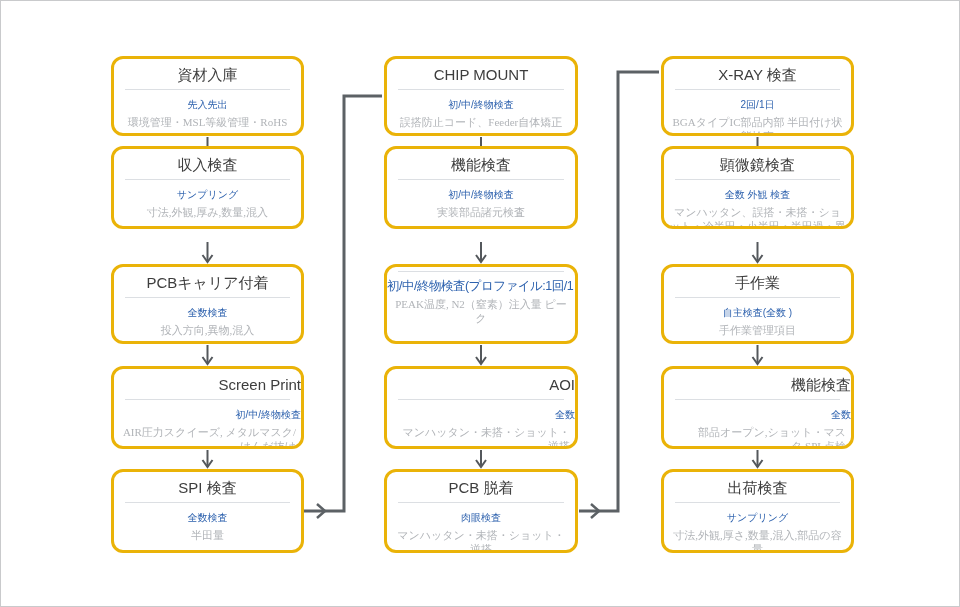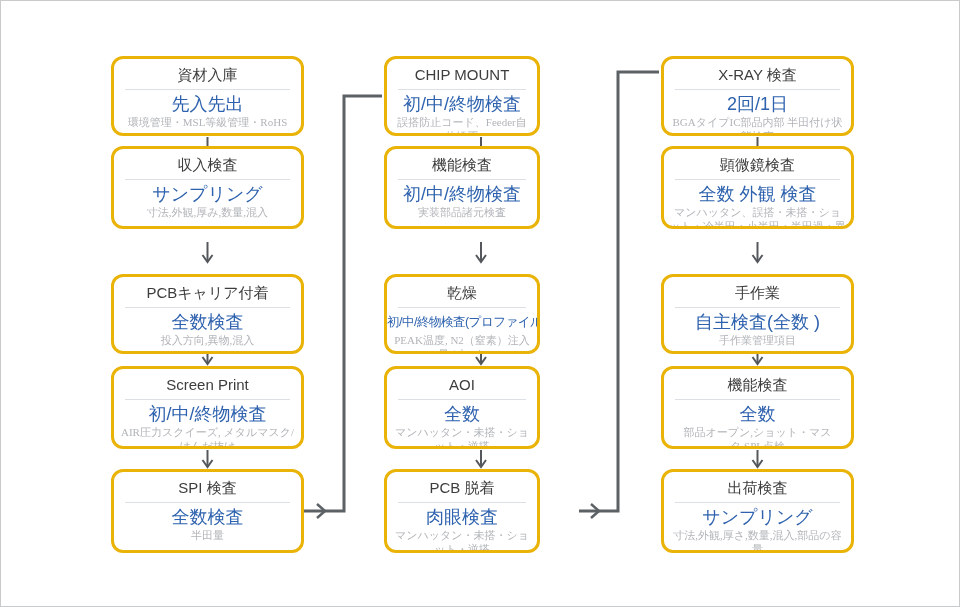--- a/index.html
+++ b/index.html
@@ -1,27 +1,27 @@
 <!DOCTYPE html>
 <html><head>
 <meta charset="utf-8">
 <style>
   html,body{margin:0;padding:0;background:#ffffff;font-family:"Liberation Sans","DejaVu Sans",sans-serif;}
   .canvas{position:relative;width:960px;height:607px;box-sizing:border-box;border:1px solid #c9cacc;background:#ffffff;overflow:hidden;}
   .layer{position:absolute;left:0;top:0;width:960px;height:607px;}
   .box{position:absolute;box-sizing:border-box;background:#ffffff;border:3px solid #eab308;border-radius:12px;text-align:center;overflow:hidden;}
   .box-title{font-size:15px;color:#3d3d3d;line-height:20px;padding-top:6px;white-space:nowrap;}
   .box-divider{height:1px;background:#dcdfe3;margin:4px 11px 0 11px;}
-  .box-check{font-size:18px;color:#2e62ae;line-height:17px;margin-top:6px;white-space:nowrap;}
+  .box-check{font-size:10px;color:#2e62ae;line-height:17px;margin-top:6px;white-space:nowrap;}
   .box-check.small{font-size:12.5px;letter-spacing:-0.5px;}
   .box-desc{font-size:11px;color:#b1b4b8;line-height:14px;margin-top:2px;padding:0 5px;font-family:Liberation Serif, serif;}
   
-  .c1{left:110px;width:193px;} .c2{left:383px;width:156px;} .c3{left:660px;width:193px;}
-  .r1{top:55px;height:80px;} .r2{top:145px;height:83px;} .r3{top:273px;height:80px;}
-  .r4{top:365px;height:83px;} .r5{top:468px;height:84px;}
+  .c1{left:110px;width:193px;} .c2{left:383px;width:194px;} .c3{left:660px;width:193px;}
+  .r1{top:55px;height:80px;} .r2{top:145px;height:83px;} .r3{top:263px;height:80px;}
+  .r4{top:365px;height:83px;text-align:right;} .r5{top:468px;height:84px;}
 </style>
 </head>
 <body>
 
 <div class="canvas">
 
   <svg class="layer" width="960" height="607" viewBox="0 0 960 607" fill="none">
 
     <g stroke="#54585c" stroke-width="2">
       <line x1="206.5" y1="136" x2="206.5" y2="155"></line>
@@ -104,21 +104,20 @@
     <div class="box-check">初/中/終物検査</div>
     <div class="box-desc">誤搭防止コード、Feeder自体矯正</div>
   </div>
   <div class="box c2 r2">
     <div class="box-title">機能検査</div>
     <div class="box-divider"></div>
     <div class="box-check">初/中/終物検査</div>
     <div class="box-desc">実装部品諸元検査</div>
   </div>
   <div class="box c2 r3">
-    <div class="box-title">乾燥</div>
     <div class="box-divider"></div>
     <div class="box-check small">初/中/終物検査(プロファイル:1回/1日)</div>
     <div class="box-desc">PEAK温度, N2（窒素）注入量 ピーク</div>
   </div>
   <div class="box c2 r4">
     <div class="box-title">AOI</div>
     <div class="box-divider"></div>
     <div class="box-check">全数</div>
     <div class="box-desc">マンハッタン・未搭・ショット・逆搭</div>
   </div>

